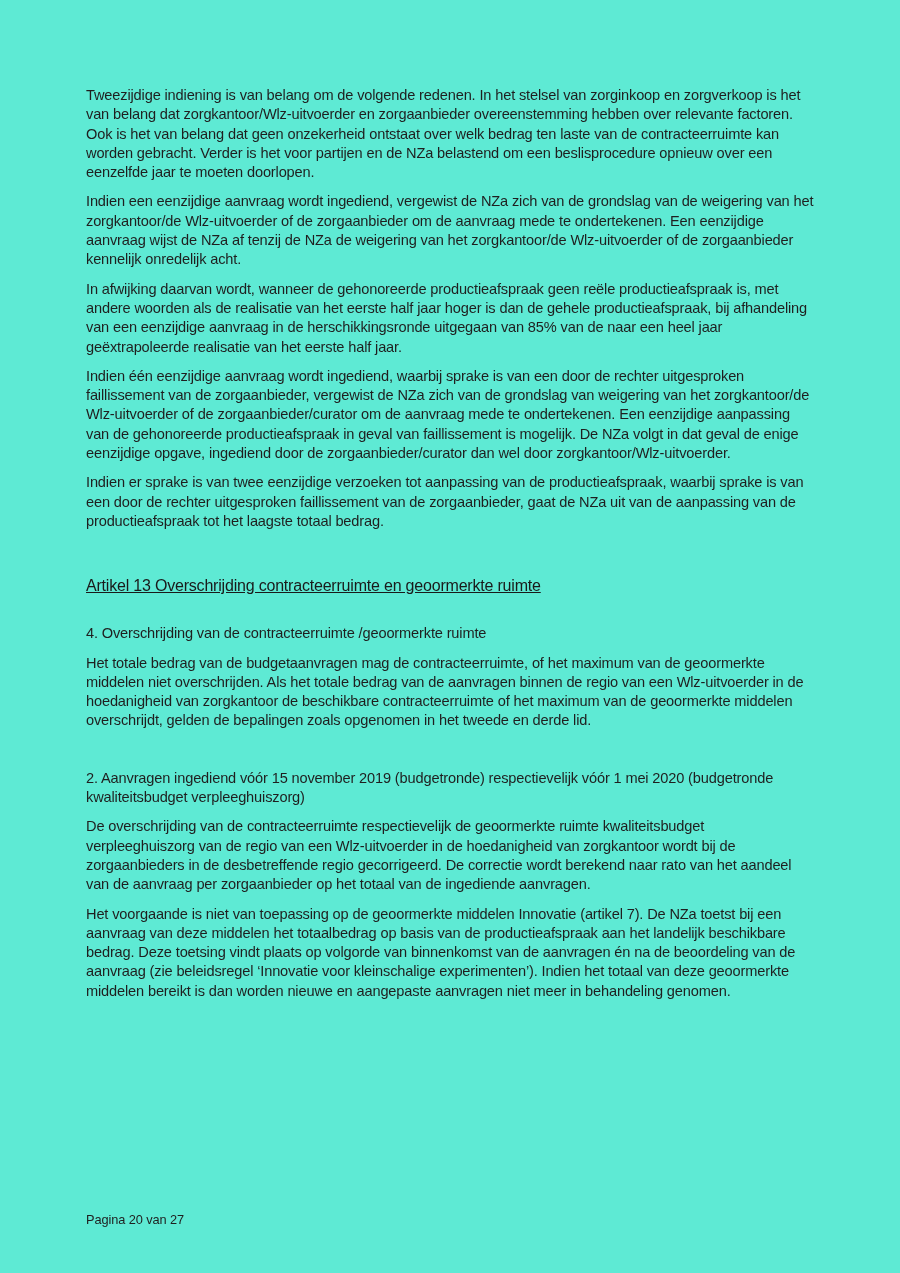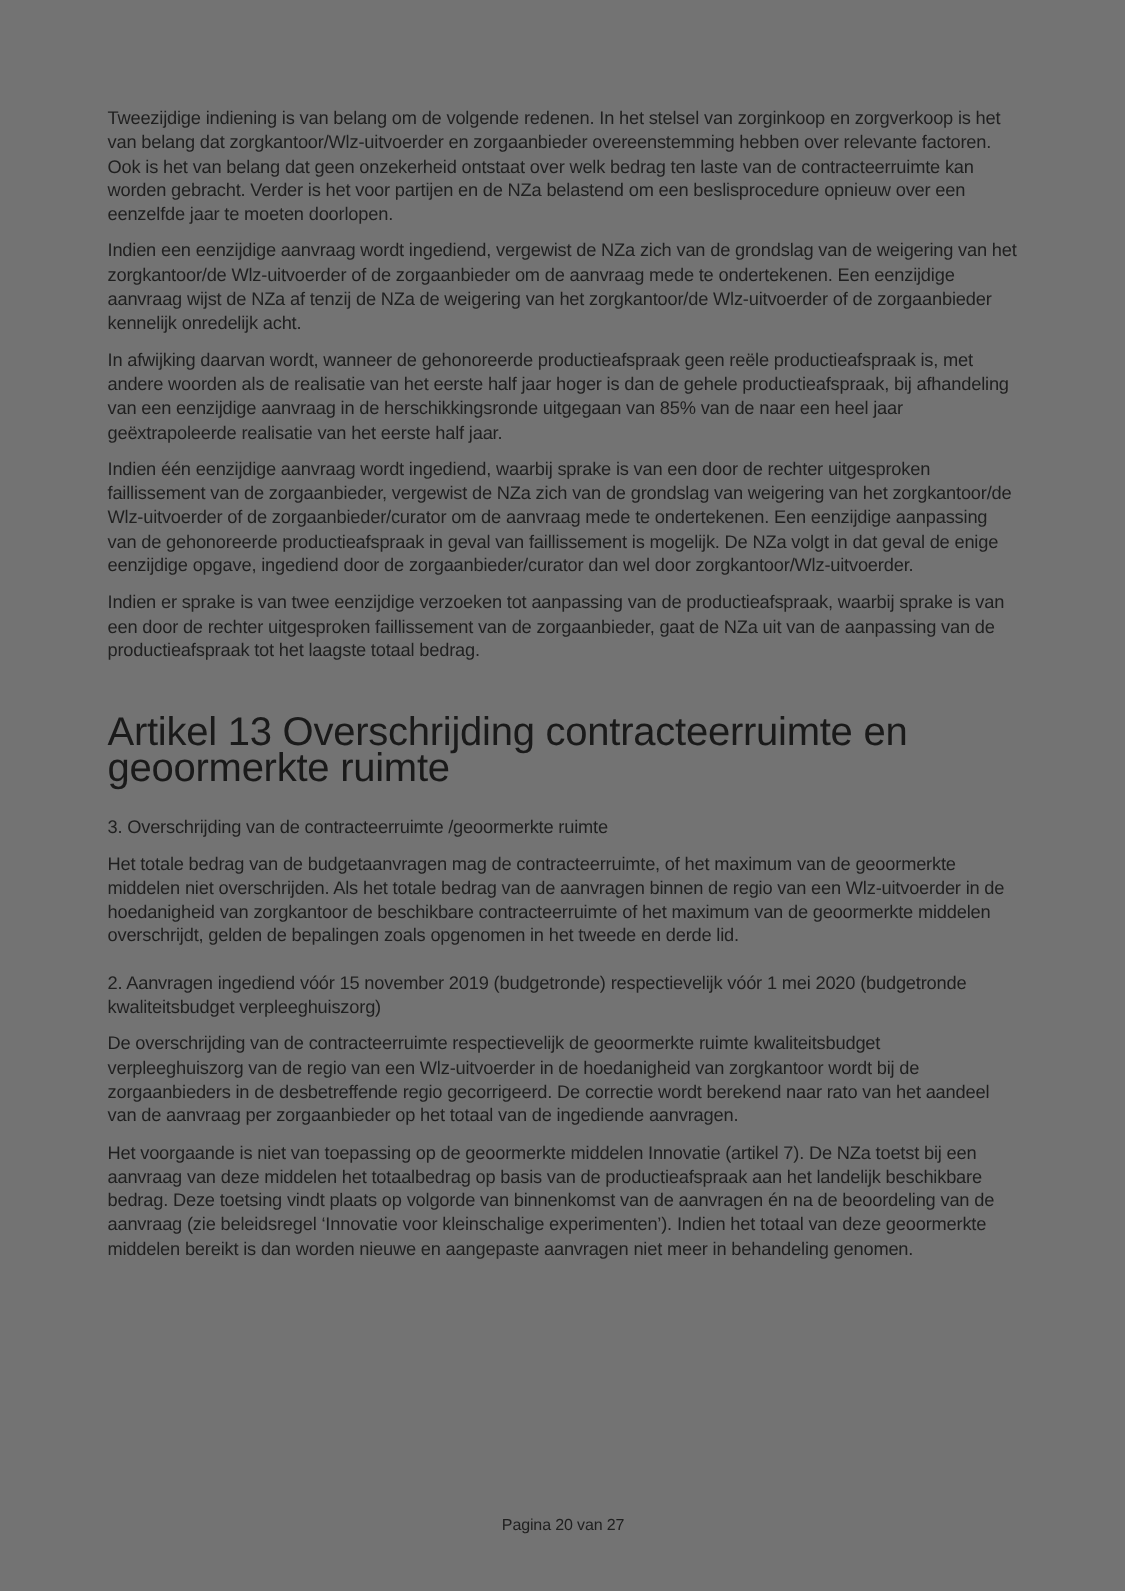--- a/index.html
+++ b/index.html
@@ -4,86 +4,88 @@
 <style>
   html, body {
     margin: 0;
     padding: 0;
     background: #ffffff;
   }
   .page {
     position: relative;
     width: 900px;
     height: 1273px;
-    background: #737373;
+    background: #5eead4;
     font-family: "Liberation Sans", "DejaVu Sans", sans-serif;
     color: #1f1f1f;
     overflow: hidden;
   }
   .content {
     position: absolute;
     left: 86px;
     top: 86px;
     width: 730px;
   }
   p.body {
     font-size: 14.6px;
     line-height: 19.3px;
     letter-spacing: -0.15px;
     margin: 0 0 10px 0;
     text-align: left;
   }
   h1.article-title {
-    font-size: 32px;
+    font-size: 16px;
     line-height: 29px;
     font-weight: 400;
     letter-spacing: -0.2px;
     color: #1a1a1a;
     margin: 40px 0 24px 0;
+    text-decoration: underline;
   }
   p.subheading {
     font-size: 14.6px;
     line-height: 19.3px;
     letter-spacing: -0.15px;
     margin: 0 0 10px 0;
   }
   .section {
     margin-top: 0;
   }
   .section.gap-before {
-    margin-top: 18px;
+    margin-top: 38px;
   }
   .footer {
     position: absolute;
     left: 86px;
     right: 85px;
     top: 1212px;
     display: flex;
-    justify-content: center;
+    justify-content: flex-end;
     font-size: 12.8px;
     letter-spacing: -0.1px;
     color: #1f1f1f;
+    flex-direction: column;
   }
 </style>
 </head>
 <body>
 
 <div class="page">
   <div class="content">
 
     <p class="body">Tweezijdige indiening is van belang om de volgende redenen. In het stelsel van zorginkoop en zorgverkoop is het van belang dat zorgkantoor/Wlz-uitvoerder en zorgaanbieder overeenstemming hebben over relevante factoren. Ook is het van belang dat geen onzekerheid ontstaat over welk bedrag ten laste van de contracteerruimte kan worden gebracht. Verder is het voor partijen en de NZa belastend om een beslisprocedure opnieuw over een eenzelfde jaar te moeten doorlopen.</p>
     <p class="body">Indien een eenzijdige aanvraag wordt ingediend, vergewist de NZa zich van de grondslag van de weigering van het zorgkantoor/de Wlz-uitvoerder of de zorgaanbieder om de aanvraag mede te ondertekenen. Een eenzijdige aanvraag wijst de NZa af tenzij de NZa de weigering van het zorgkantoor/de Wlz-uitvoerder of de zorgaanbieder kennelijk onredelijk acht.</p>
     <p class="body">In afwijking daarvan wordt, wanneer de gehonoreerde productieafspraak geen reële productieafspraak is, met andere woorden als de realisatie van het eerste half jaar hoger is dan de gehele productieafspraak, bij afhandeling van een eenzijdige aanvraag in de herschikkingsronde uitgegaan van 85% van de naar een heel jaar geëxtrapoleerde realisatie van het eerste half jaar.</p>
     <p class="body">Indien één eenzijdige aanvraag wordt ingediend, waarbij sprake is van een door de rechter uitgesproken faillissement van de zorgaanbieder, vergewist de NZa zich van de grondslag van weigering van het zorgkantoor/de Wlz-uitvoerder of de zorgaanbieder/curator om de aanvraag mede te ondertekenen. Een eenzijdige aanpassing van de gehonoreerde productieafspraak in geval van faillissement is mogelijk. De NZa volgt in dat geval de enige eenzijdige opgave, ingediend door de zorgaanbieder/curator dan wel door zorgkantoor/Wlz-uitvoerder.</p>
     <p class="body">Indien er sprake is van twee eenzijdige verzoeken tot aanpassing van de productieafspraak, waarbij sprake is van een door de rechter uitgesproken faillissement van de zorgaanbieder, gaat de NZa uit van de aanpassing van de productieafspraak tot het laagste totaal bedrag.</p>
 
     <h1 class="article-title">Artikel 13 Overschrijding contracteerruimte en geoormerkte ruimte</h1>
 
     <div class="section">
-      <p class="subheading">3. Overschrijding van de contracteerruimte /geoormerkte ruimte</p>
+      <p class="subheading">4. Overschrijding van de contracteerruimte /geoormerkte ruimte</p>
       <p class="body">Het totale bedrag van de budgetaanvragen mag de contracteerruimte, of het maximum van de geoormerkte middelen niet overschrijden. Als het totale bedrag van de aanvragen binnen de regio van een Wlz-uitvoerder in de hoedanigheid van zorgkantoor de beschikbare contracteerruimte of het maximum van de geoormerkte middelen overschrijdt, gelden de bepalingen zoals opgenomen in het tweede en derde lid.</p>
     </div>
 
     <div class="section gap-before">
       <p class="subheading">2. Aanvragen ingediend vóór 15 november 2019 (budgetronde) respectievelijk vóór 1 mei 2020 (budgetronde kwaliteitsbudget verpleeghuiszorg)</p>
       <p class="body">De overschrijding van de contracteerruimte respectievelijk de geoormerkte ruimte kwaliteitsbudget verpleeghuiszorg van de regio van een Wlz-uitvoerder in de hoedanigheid van zorgkantoor wordt bij de zorgaanbieders in de desbetreffende regio gecorrigeerd. De correctie wordt berekend naar rato van het aandeel van de aanvraag per zorgaanbieder op het totaal van de ingediende aanvragen.</p>
       <p class="body">Het voorgaande is niet van toepassing op de geoormerkte middelen Innovatie (artikel 7). De NZa toetst bij een aanvraag van deze middelen het totaalbedrag op basis van de productieafspraak aan het landelijk beschikbare bedrag. Deze toetsing vindt plaats op volgorde van binnenkomst van de aanvragen én na de beoordeling van de aanvraag (zie beleidsregel ‘Innovatie voor kleinschalige experimenten’). Indien het totaal van deze geoormerkte middelen bereikt is dan worden nieuwe en aangepaste aanvragen niet meer in behandeling genomen.</p>
     </div>
 
 

